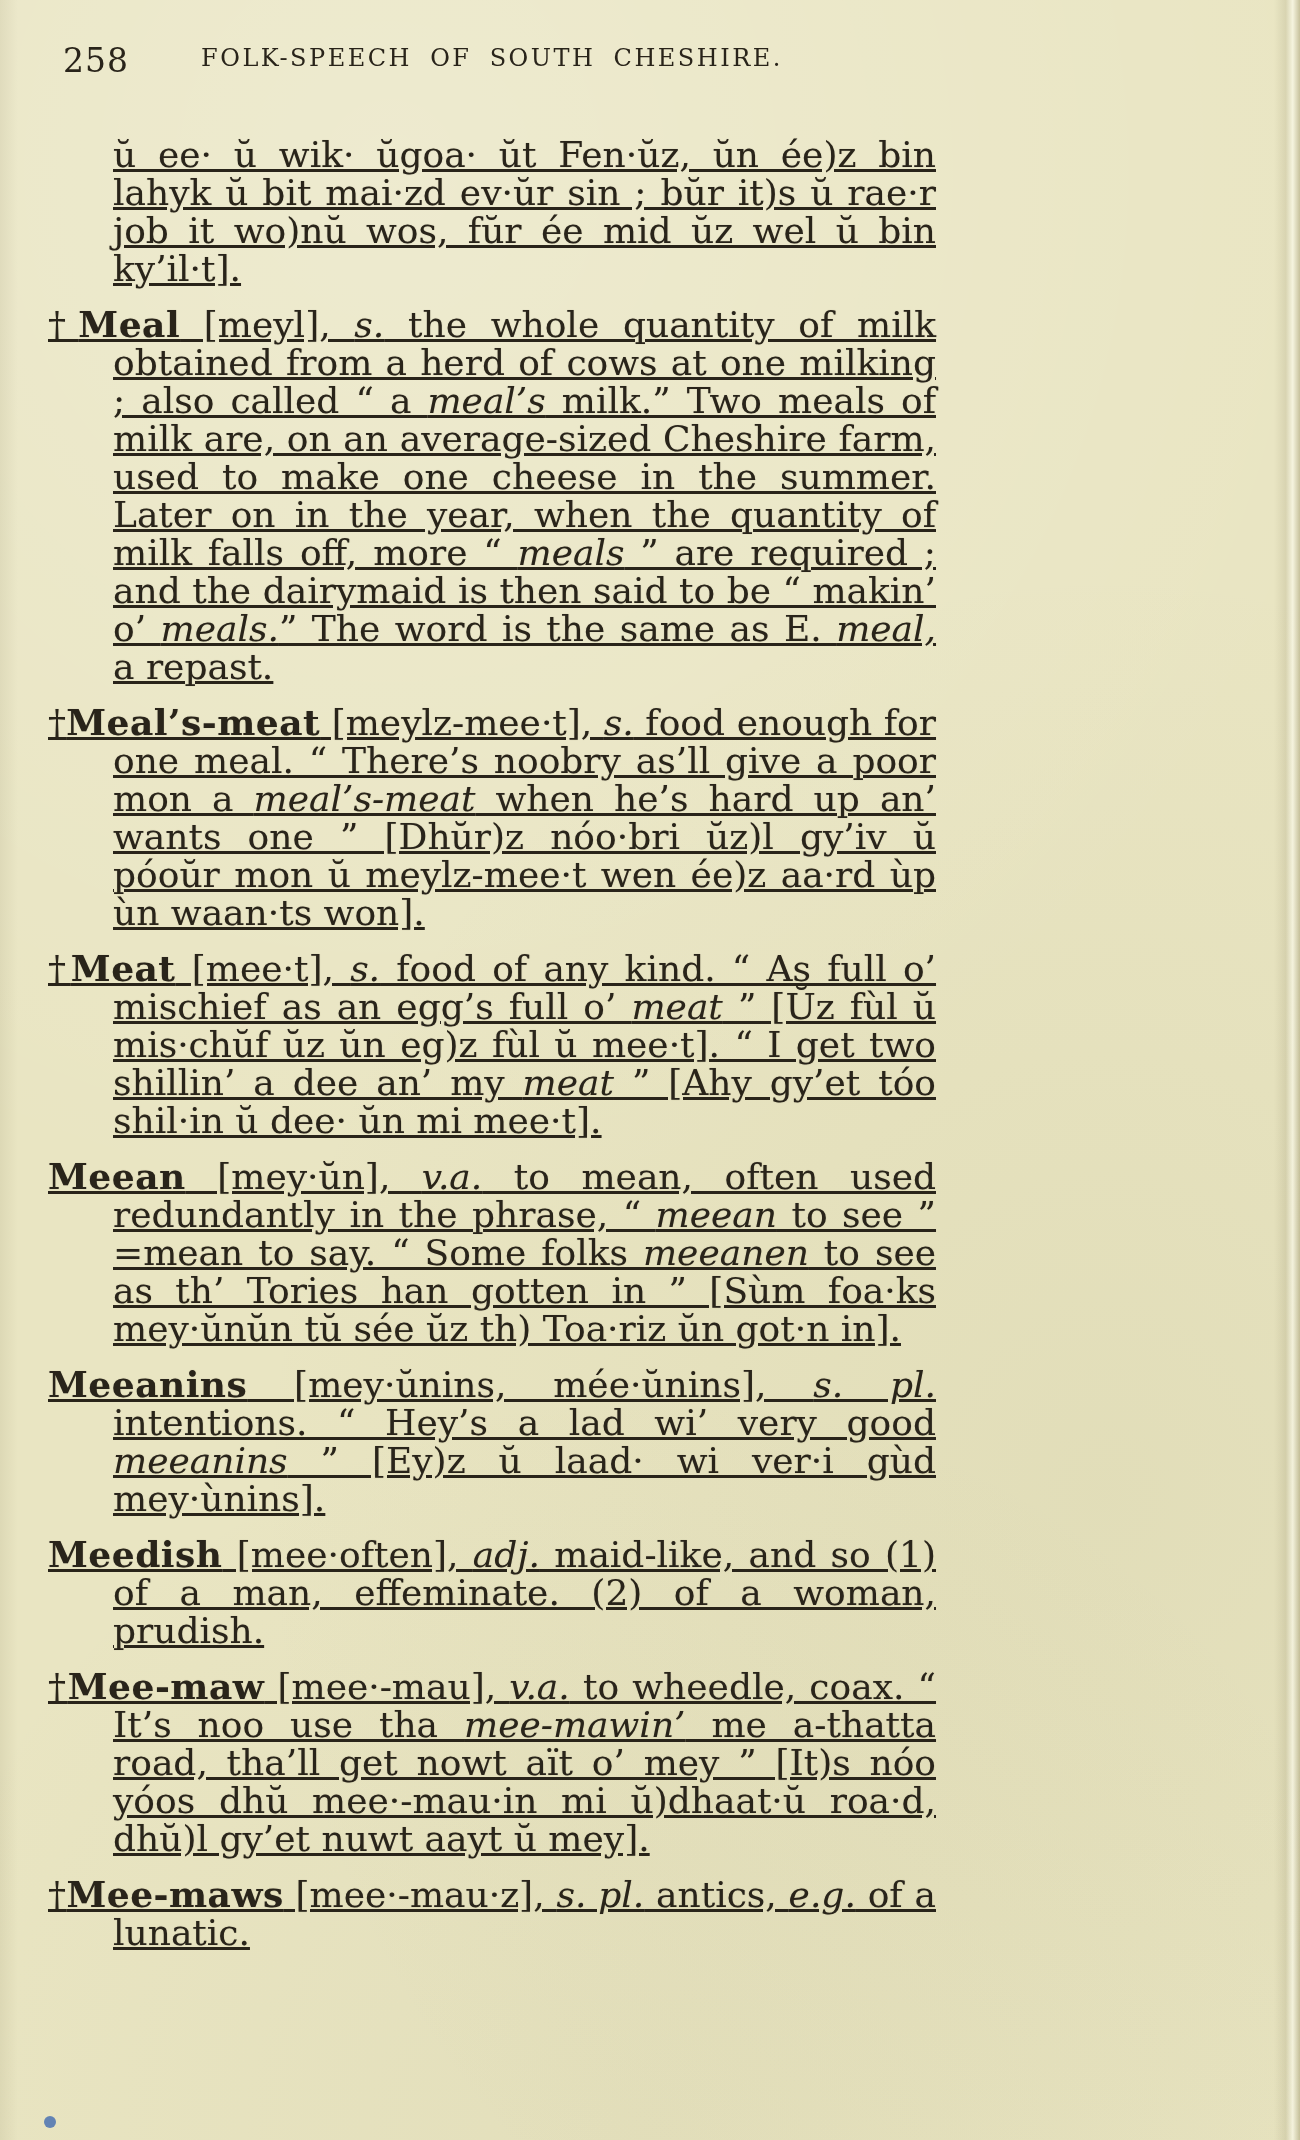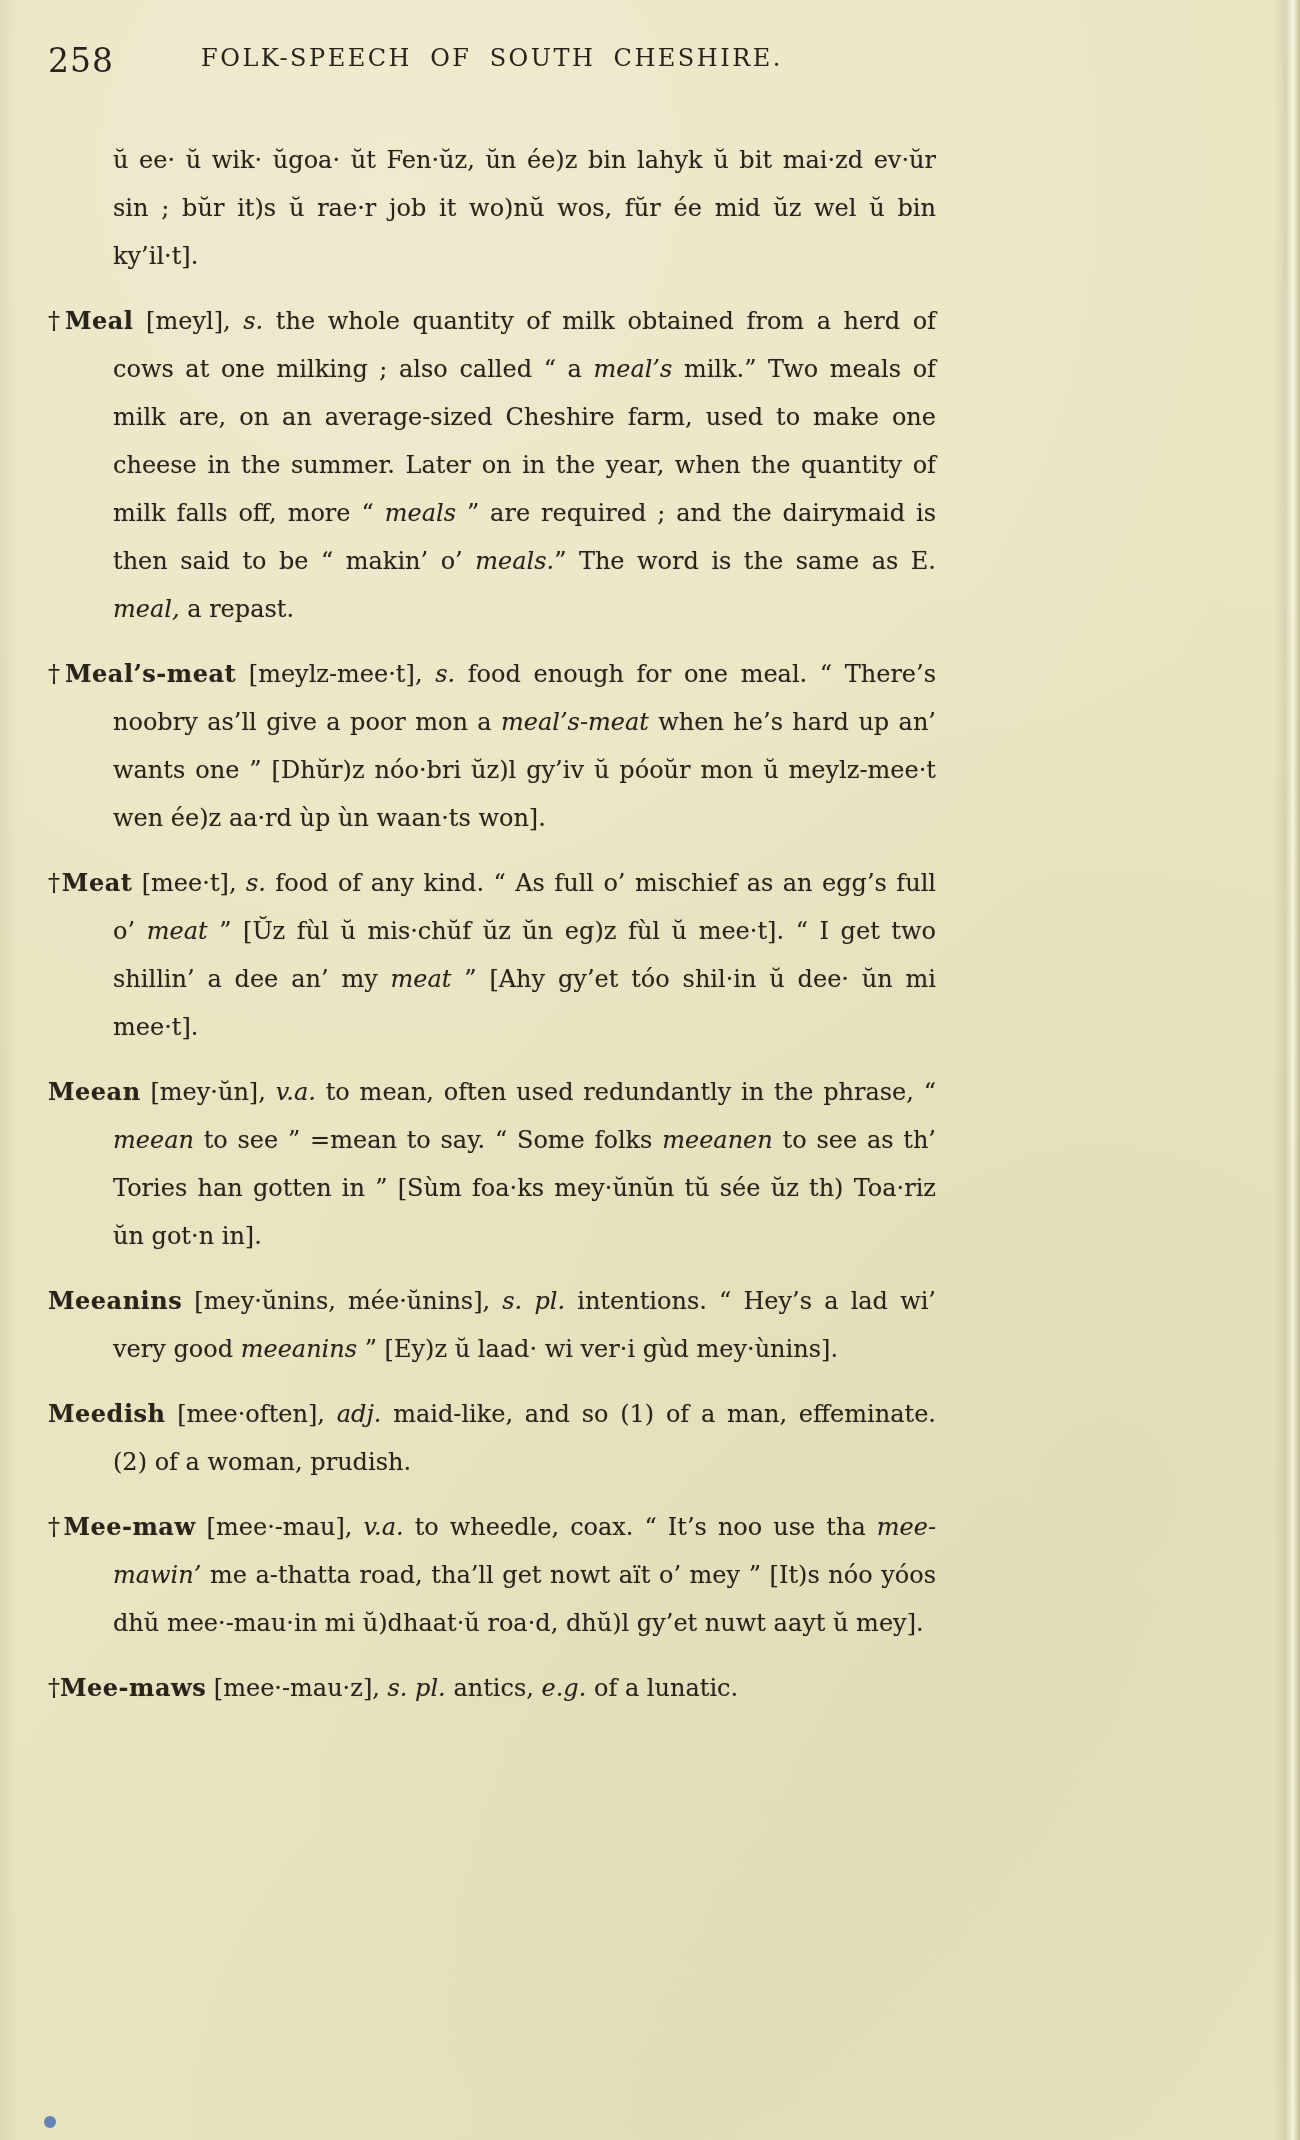--- a/index.html
+++ b/index.html
@@ -29,37 +29,38 @@
   
   .page::before {
     content: "";
     position: absolute; top: 0; left: 0; width: 18px; height: 100%;
     background: linear-gradient(to right, rgba(80,70,35,0.08), rgba(0,0,0,0));
     pointer-events: none;
   }
 
   .pagehead { position: absolute; top: 38px; left: 48px; width: 888px; height: 52px; }
   .pagenum {
-    position: absolute; left: 0; top: 3px;
+    position: absolute; left: 15px; top: 3px;
     font-size: 33px; letter-spacing: 1px;
   }
   .running-title {
     display: block; text-align: center;
     font-size: 24px; letter-spacing: 2.5px; word-spacing: 8px;
     padding-top: 6px;
   }
 
   .textcol { position: absolute; top: 136px; left: 48px; width: 888px; }
 
   p.entry {
     margin: 0 0 17px 0;
-    font-size: 24px;
-    line-height: 48px;
+    font-size: 36px;
+    line-height: 38px;
     text-align: justify;
     text-shadow: 0 0 1px rgba(58,50,35,0.30);
+    text-decoration: underline;
   }
   
   p.entry.hang { padding-left: 65px; text-indent: -65px; }
   
   p.entry.cont { padding-left: 65px; text-indent: 0; }
 
   .n { font-style: normal; }
   .i { font-style: italic; }
   .b { font-weight: bold; letter-spacing: 0.5px; }
 

